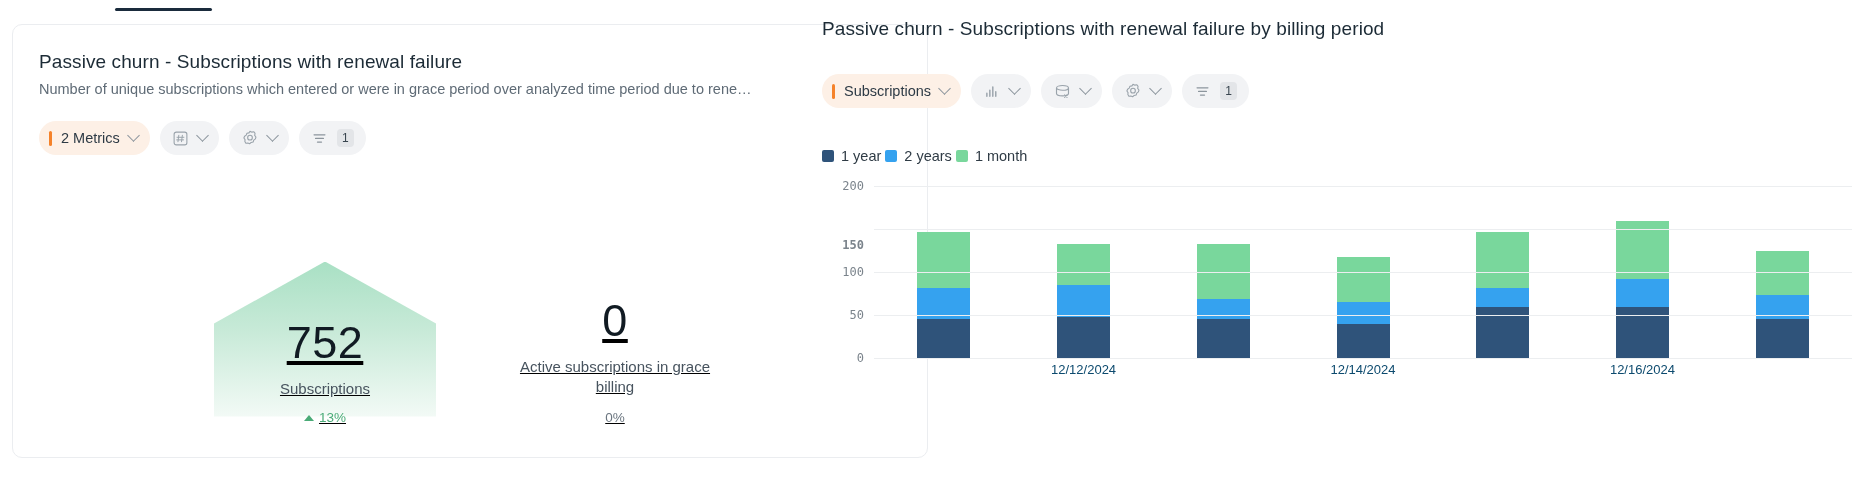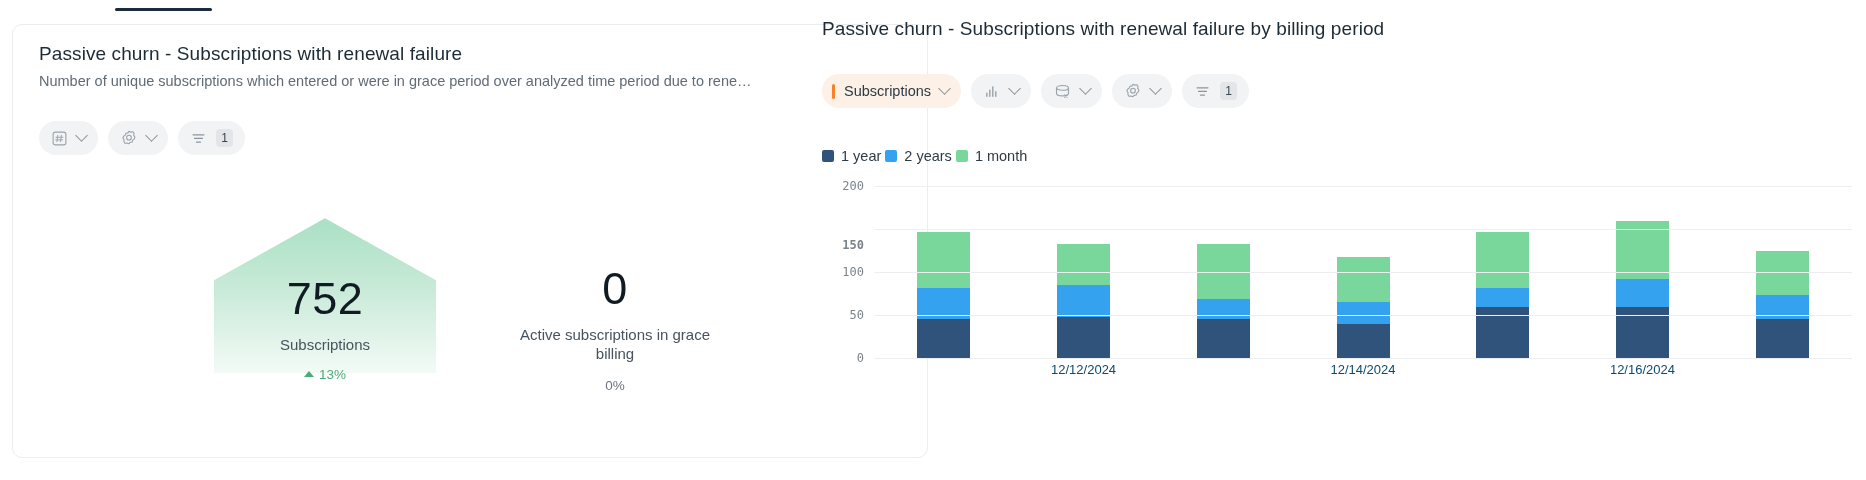--- a/index.html
+++ b/index.html
@@ -56,21 +56,21 @@
     white-space: nowrap;
   }
   .card-desc {
     font-size: 14.5px;
     color: #5f6b76;
     white-space: nowrap;
     overflow: hidden;
     text-overflow: ellipsis;
   }
 
-  .left-head { position: absolute; left: 26px; top: 18px; width: 862px; }
+  .left-head { position: absolute; left: 26px; top: 26px; width: 862px; }
   .left-head .card-title { margin: 0 0 8px 0; }
   .left-head .card-desc { width: 845px; }
 
   
   .chip-row { position: absolute; display: flex; align-items: center; gap: 10px; }
   .chip {
     display: inline-flex; align-items: center;
     height: 34px;
     padding: 0 12px;
     border-radius: 17px;
@@ -108,22 +108,23 @@
   }
   .chip svg { display: block; }
 
   .left-chips { left: 26px; top: 96px; }
   .right-chips { left: 822px; top: 74px; }
 
   
   .kpi-wrap {
     position: absolute; left: 26px; top: 150px;
     width: 862px; height: 250px;
-    display: flex; align-items: center; justify-content: center;
+    display: flex; align-items: flex-end; justify-content: center;
     gap: 0;
+    text-decoration: underline;
   }
   .kpi {
     position: relative;
     width: 290px;
     padding-top: 58px;
     text-align: center;
   }
   .kpi-bg {
     position: absolute;
     left: 50%; top: 0;
@@ -234,20 +235,25 @@
 
   <div class="card card-left">
 
     <div class="left-head">
       <div class="card-title">Passive churn - Subscriptions with renewal failure</div>
       <div class="card-desc">Number of unique subscriptions which entered or were in grace period over analyzed time period due to rene…</div>
     </div>
 
     <div class="chip-row left-chips">
 
+      <div class="chip metrics">
+        <span class="orange-bar"></span>
+        <span>2 Metrics</span>
+        <span class="chev"></span>
+      </div>
 
       <div class="chip">
         <span>
           <svg width="17" height="17" viewBox="0 0 20 20" fill="none">
             <rect x="2.5" y="2.5" width="15" height="15" rx="2.5" stroke="#9aa3ab" stroke-width="1.3"></rect>
             <path d="M8 6.2 L7 13.8 M12.2 6.2 L11.2 13.8 M5.9 8.6 H14 M5.5 11.6 H13.6" stroke="#9aa3ab" stroke-width="1.15" stroke-linecap="round"></path>
           </svg>
         </span>
         <span class="chev"></span>
       </div>

